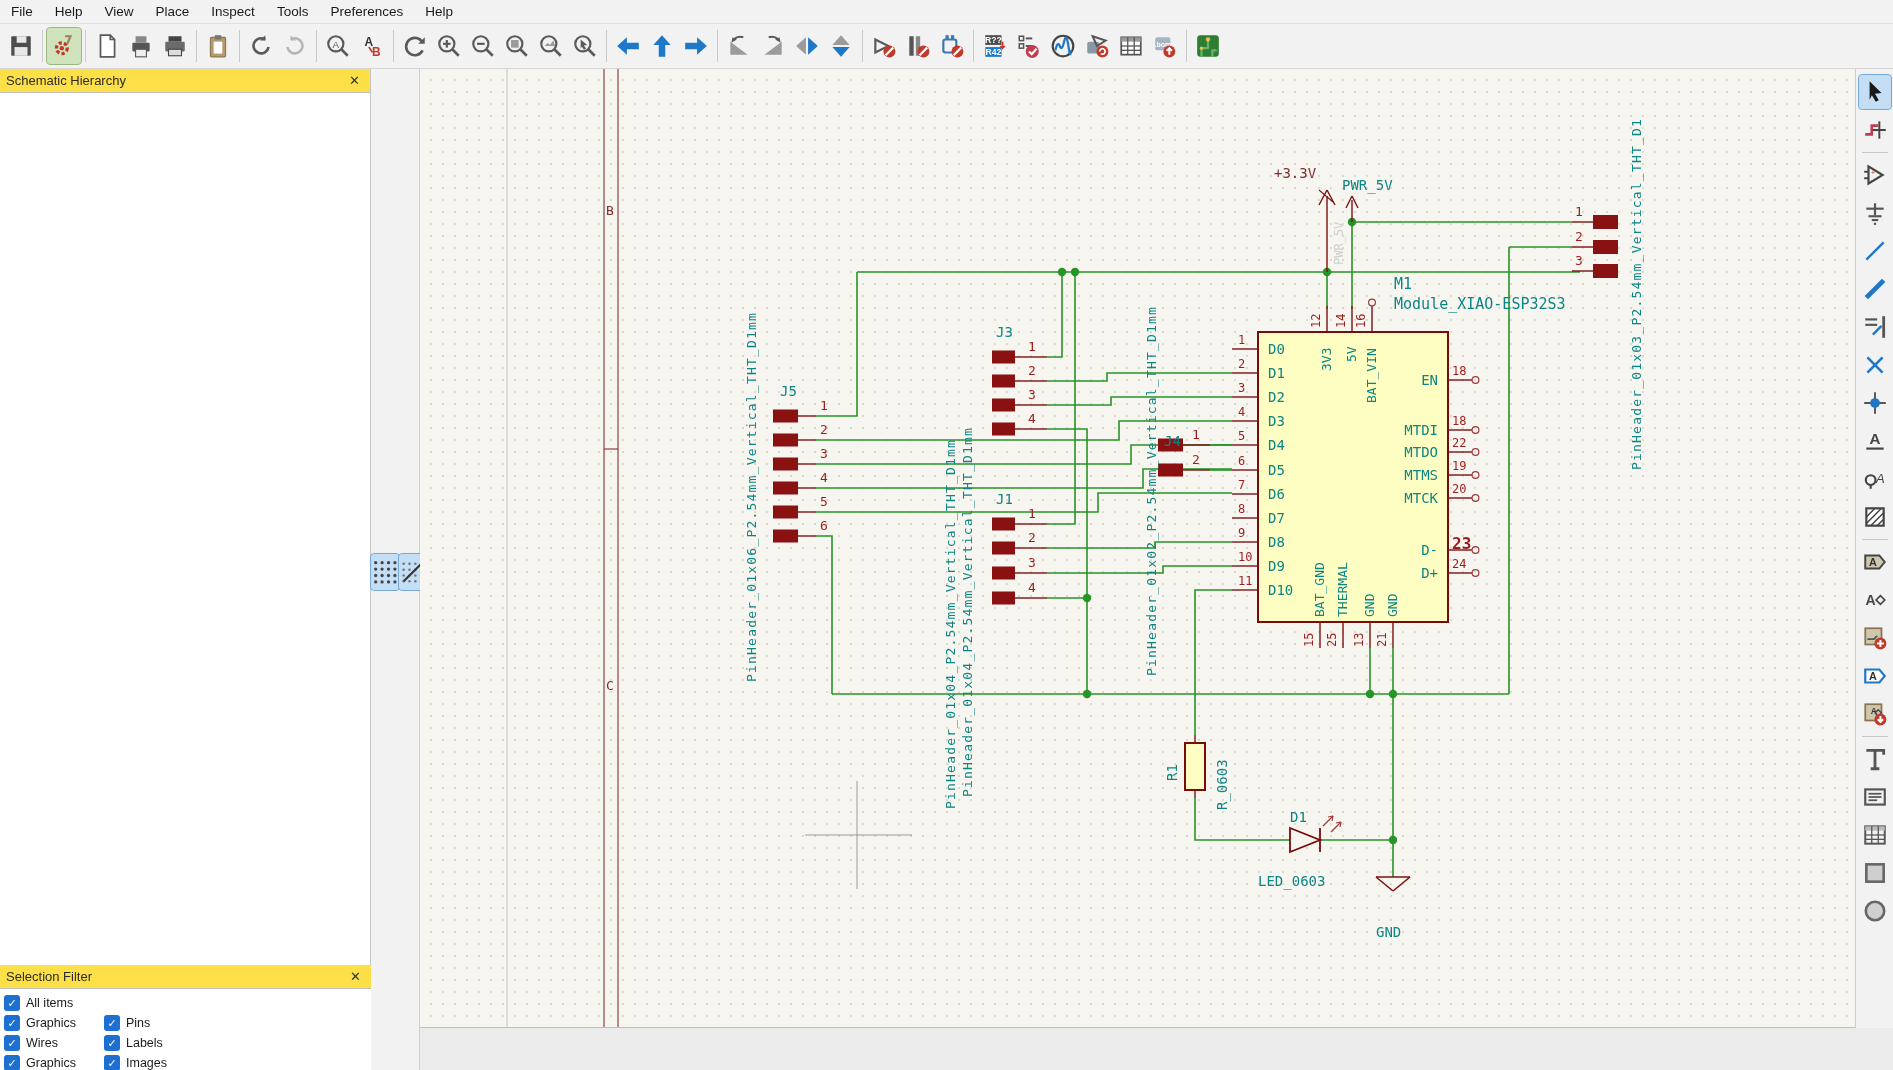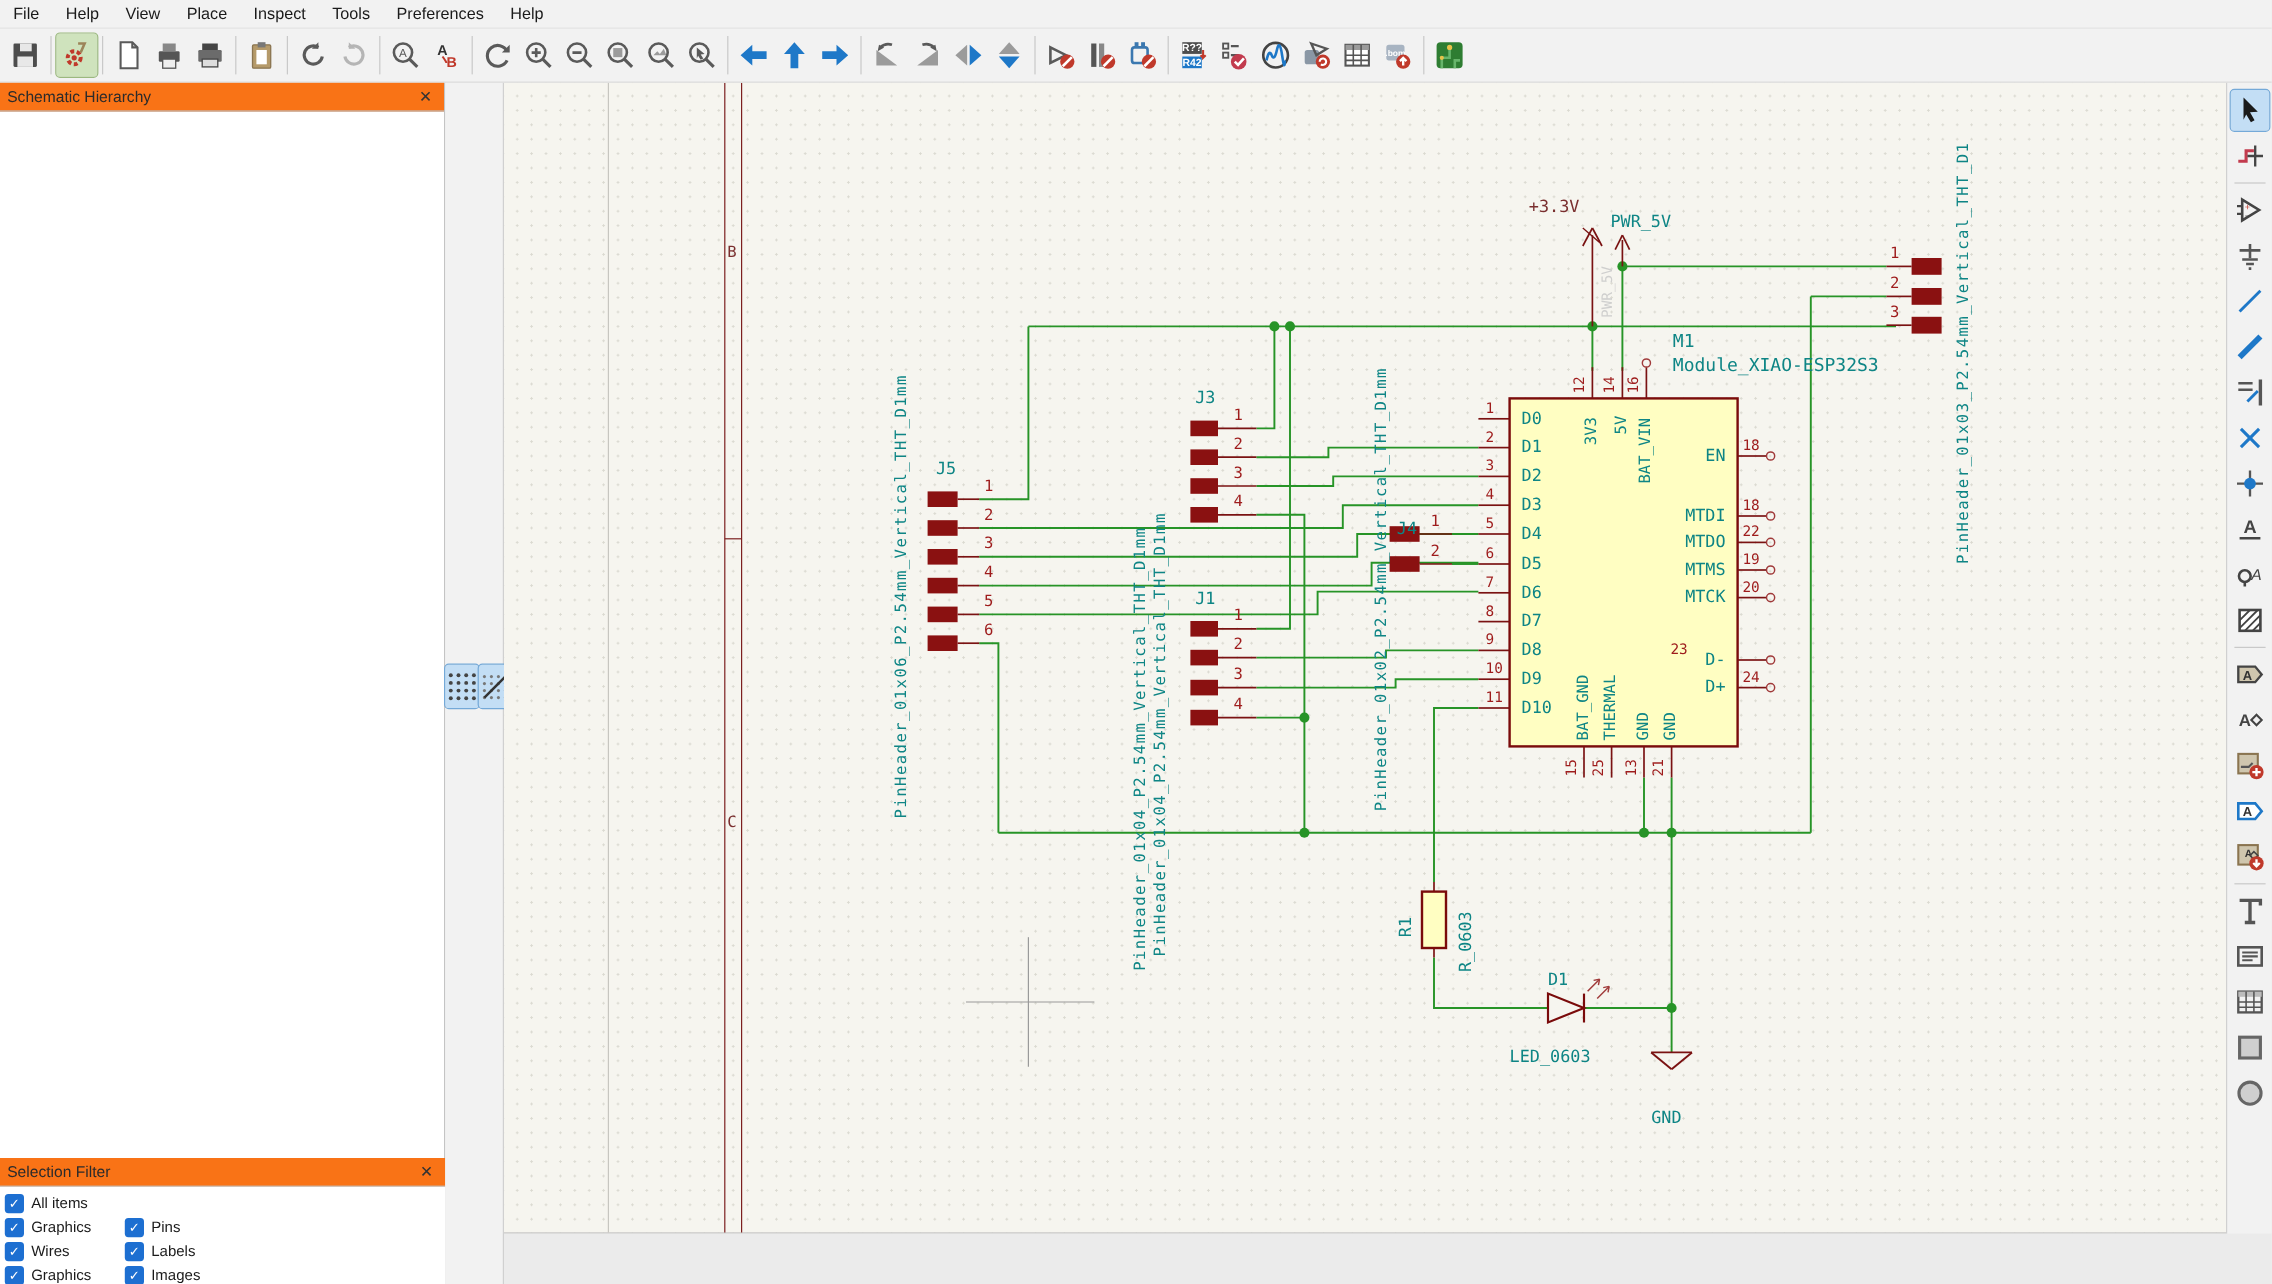--- a/index.html
+++ b/index.html
@@ -14,21 +14,21 @@
 
   
   .toolbar { position:absolute; left:0; top:24px; width:1893px; height:45px;
     background:#f2f2f2; border-bottom:1px solid #d6d6d6; display:flex; align-items:center; padding-left:4px; }
   .tbi { width:34px; height:36px; display:flex; align-items:center; justify-content:center; border-radius:3px; }
   .tbi svg { width:26px; height:26px; }
   .tsep { width:1px; height:32px; background:#c9c9c9; margin:0 4px; }
 
   
   .leftcol { position:absolute; left:0; top:69px; width:371px; height:1001px; background:#ffffff; border-right:1px solid #c4c4c4; }
-  .panel-header { height:24px; background:#f97316; display:flex; align-items:center; padding:0 6px; border-bottom:1px solid #bdbdbd; }
+  .panel-header { height:24px; background:#fde047; display:flex; align-items:center; padding:0 6px; border-bottom:1px solid #bdbdbd; }
   .panel-title { font-size:13px; color:#2b2b2b; flex:1; }
   .panel-x { font-size:13px; color:#333; padding:0 4px; }
   .root-row { display:flex; align-items:center; gap:8px; padding:8px 6px; }
   .root-dot { width:11px; height:11px; border-radius:50%; background:#c7c7c7; }
   .root-label { font-weight:bold; font-size:13.5px; color:#111; }
   .selfilter { position:absolute; left:0; top:896px; width:371px; }
   .sf-body { padding:6px 4px 10px 4px; background:#fff; }
   .sf-grid { display:grid; grid-template-columns:100px auto; row-gap:4px; }
   .cbrow { display:flex; align-items:center; gap:6px; }
   .cbox { width:16px; height:16px; background:#1d6fd1; border-radius:3px; color:#fff;
@@ -668,21 +668,21 @@
       <div class="stext rednum" style="left: 1032px; top: 295px; font-size: 12px;">18</div>
       <div class="stext teal" style="left: 853px; top: 303px; width: 165px; text-align: right; font-size: 14px;">EN</div>
       <div class="stext rednum" style="left: 1032px; top: 345px; font-size: 12px;">18</div>
       <div class="stext teal" style="left: 853px; top: 353px; width: 165px; text-align: right; font-size: 14px;">MTDI</div>
       <div class="stext rednum" style="left: 1032px; top: 367px; font-size: 12px;">22</div>
       <div class="stext teal" style="left: 853px; top: 375px; width: 165px; text-align: right; font-size: 14px;">MTDO</div>
       <div class="stext rednum" style="left: 1032px; top: 390px; font-size: 12px;">19</div>
       <div class="stext teal" style="left: 853px; top: 398px; width: 165px; text-align: right; font-size: 14px;">MTMS</div>
       <div class="stext rednum" style="left: 1032px; top: 413px; font-size: 12px;">20</div>
       <div class="stext teal" style="left: 853px; top: 421px; width: 165px; text-align: right; font-size: 14px;">MTCK</div>
-      <div class="stext rednum" style="left: 972px; top: 465px; font-size: 12px;">23</div>
+      <div class="stext rednum" style="left: 1032px; top: 465px; font-size: 16px; font-weight: bold;">23</div>
       <div class="stext teal" style="left: 853px; top: 473px; width: 165px; text-align: right; font-size: 14px;">D-</div>
       <div class="stext rednum" style="left: 1032px; top: 488px; font-size: 12px;">24</div>
       <div class="stext teal" style="left: 853px; top: 496px; width: 165px; text-align: right; font-size: 14px;">D+</div>
       <div class="stext rednum vtext" style="left: 889px; top: 259px; font-size: 12px;">12</div>
       <div class="stext teal vtext" style="left: 899px; top: 301.6px; font-size: 13px;">3V3</div>
       <div class="stext rednum vtext" style="left: 914px; top: 259px; font-size: 12px;">14</div>
       <div class="stext teal vtext" style="left: 924px; top: 293.4px; font-size: 13px;">5V</div>
       <div class="stext rednum vtext" style="left: 934px; top: 259px; font-size: 12px;">16</div>
       <div class="stext teal vtext" style="left: 944px; top: 334.4px; font-size: 13px;">BAT_VIN</div>
       <div class="stext rednum vtext" style="left: 882px; top: 578px; font-size: 12px;">15</div>

